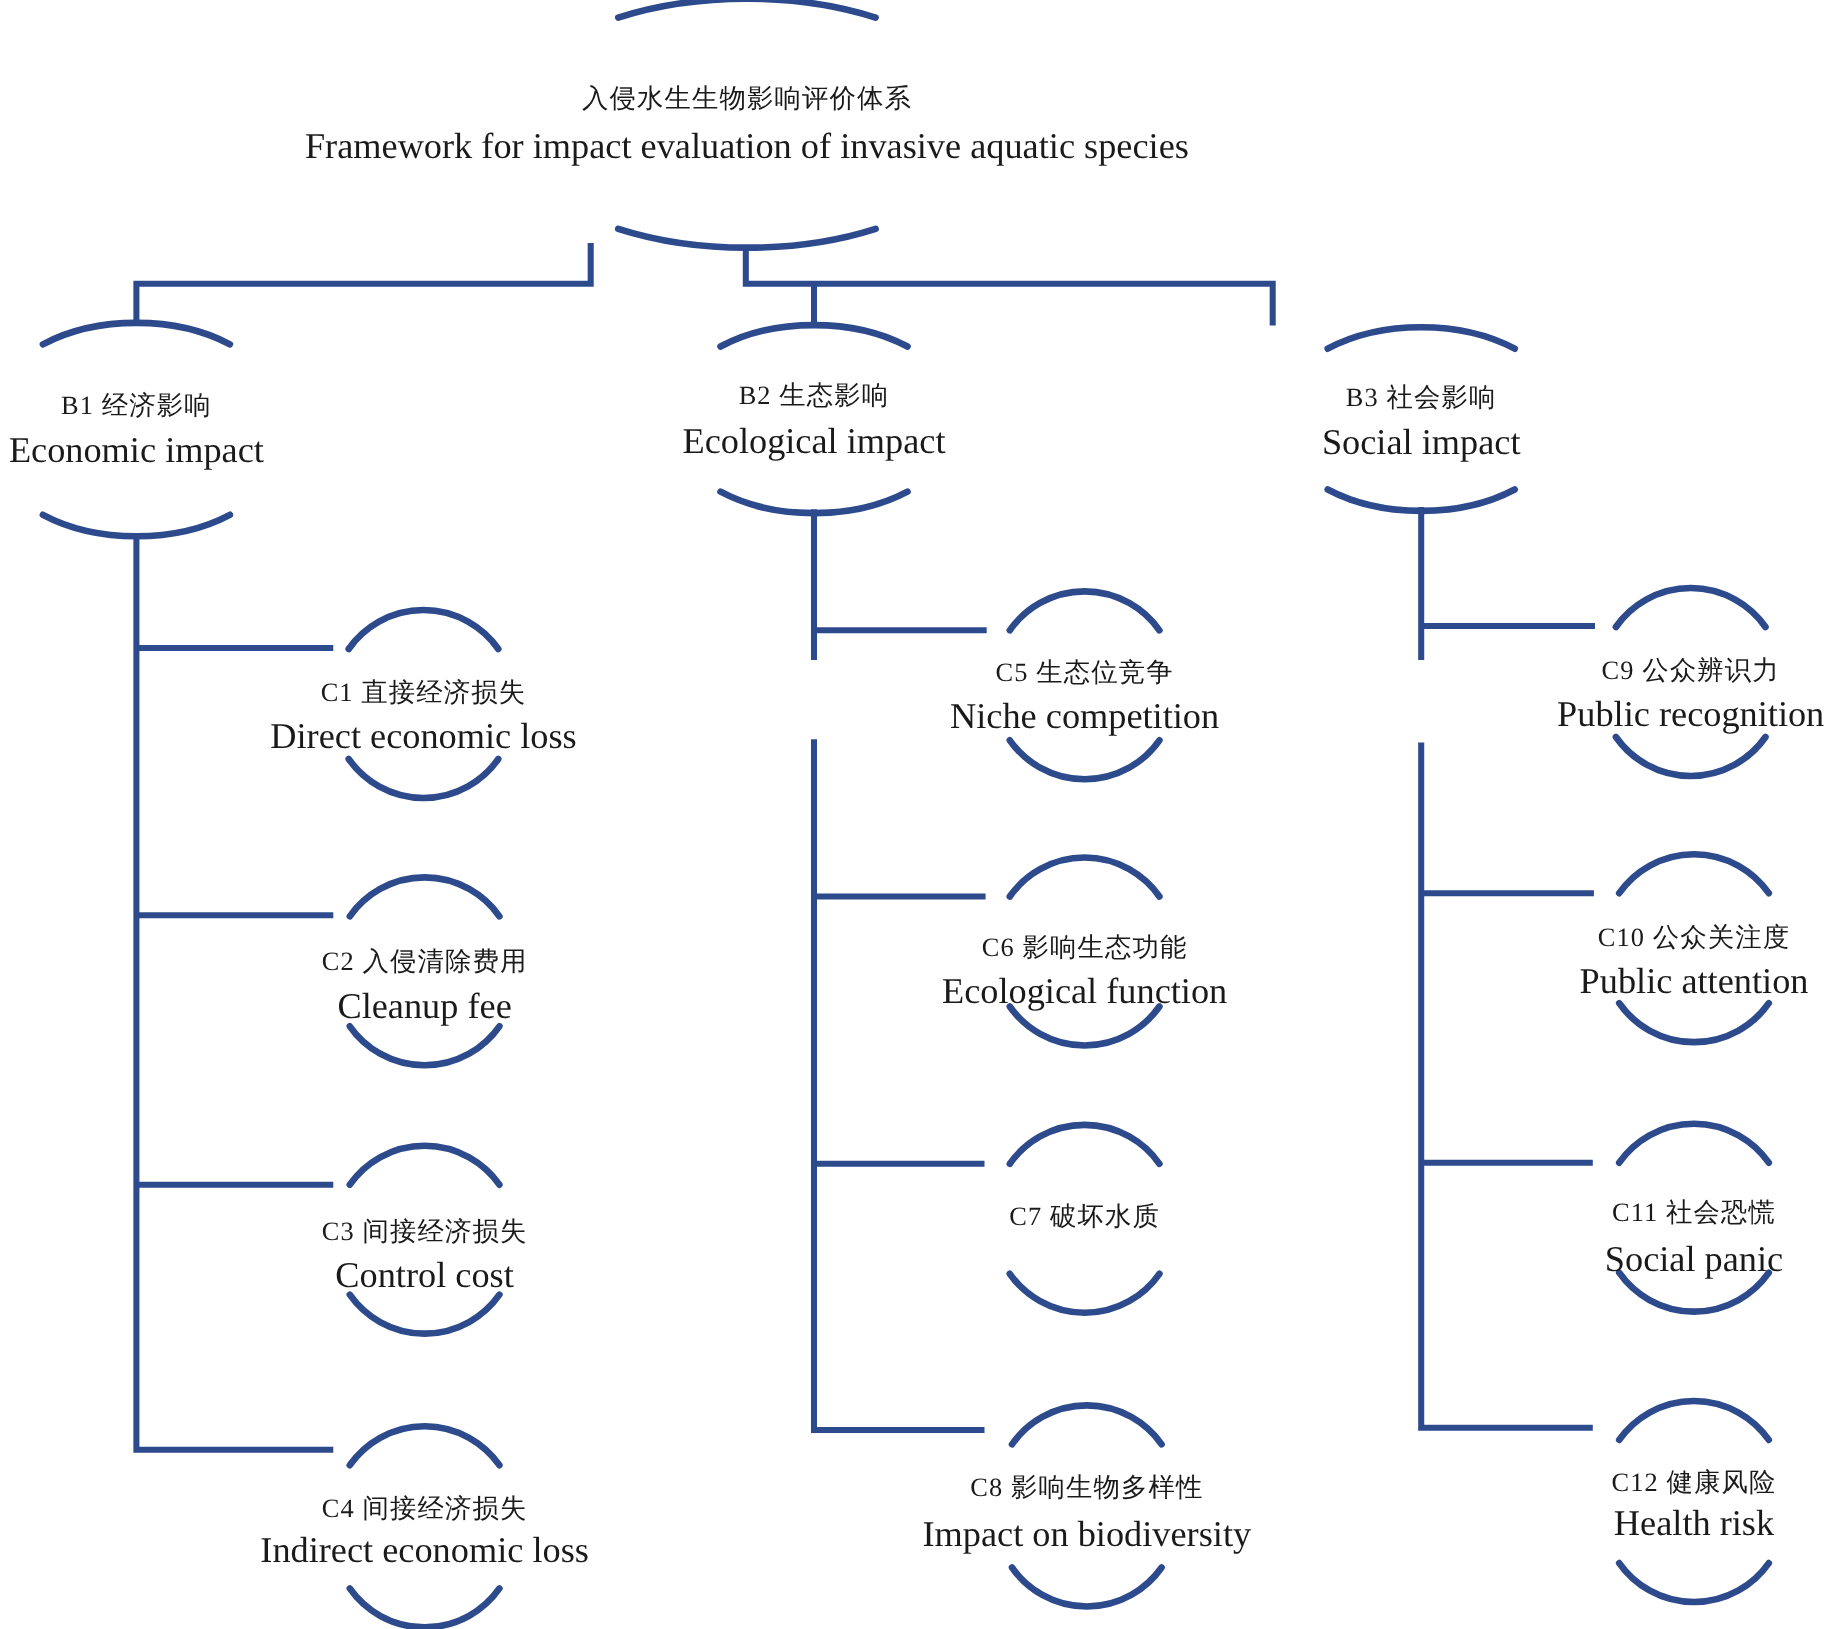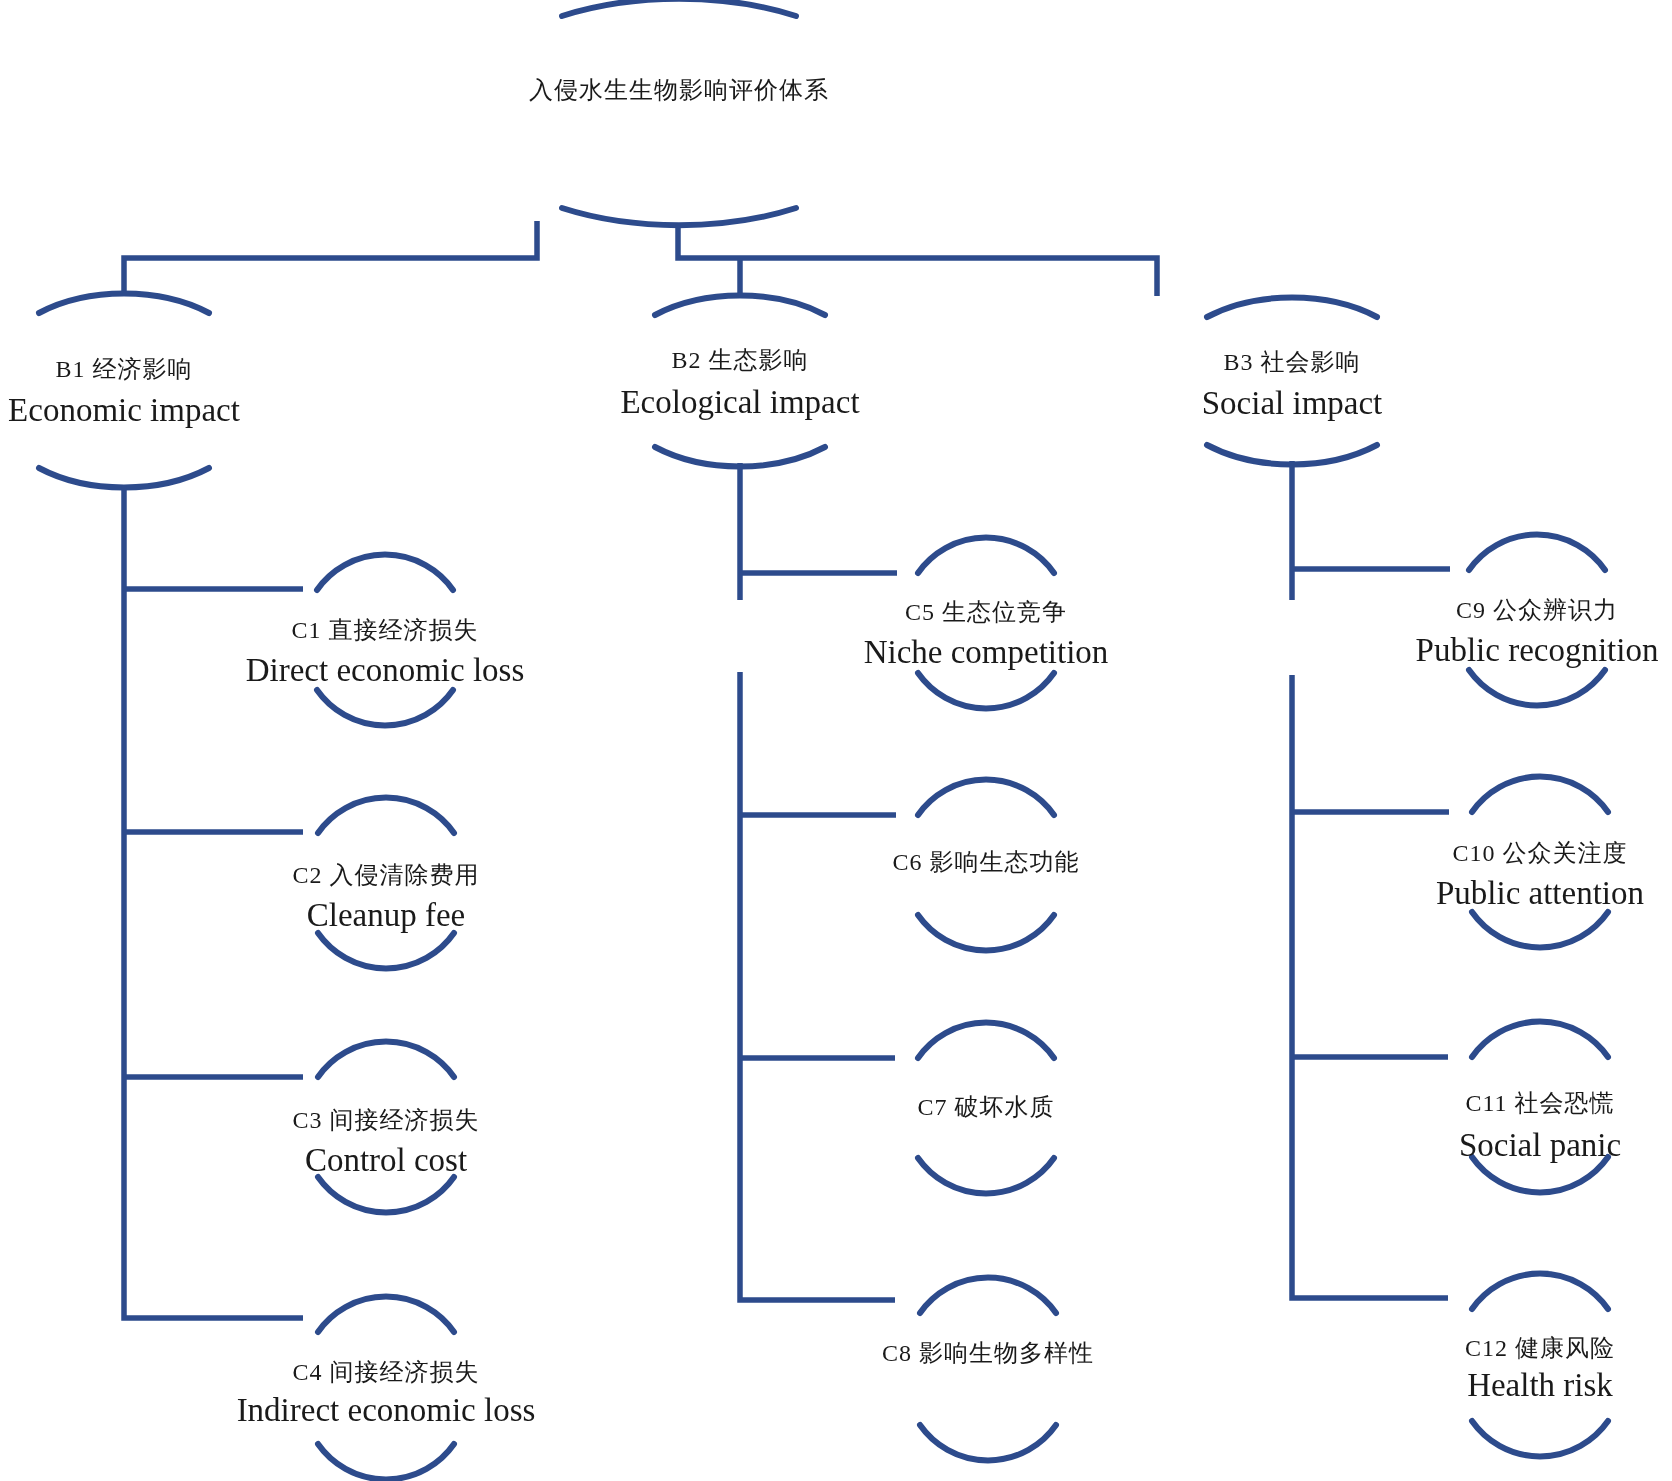--- a/index.html
+++ b/index.html
@@ -91,42 +91,45 @@
     <path class="arc" d="M1469 670 A83 83 0 0 0 1605 670"></path>
     <path class="arc" d="M1472 812 A83 83 0 0 1 1608 812"></path>
     <path class="arc" d="M1472 912 A83 83 0 0 0 1608 912"></path>
     <path class="arc" d="M1472 1057 A83 83 0 0 1 1608 1057"></path>
     <path class="arc" d="M1472 1157 A83 83 0 0 0 1608 1157"></path>
     <path class="arc" d="M1472 1309 A83 83 0 0 1 1608 1309"></path>
     <path class="arc" d="M1472 1421 A83 83 0 0 0 1608 1421"></path>
   </svg>
 
   <div class="lbl zh" style="left:679px; top:70px;">入侵水生生物影响评价体系</div>
+  <div class="lbl en" style="left:679px; top:114px;">Framework for impact evaluation of invasive aquatic species</div>
 
   <div class="lbl zh" style="left:124px; top:349px;">B1 经济影响</div>
   <div class="lbl en" style="left:124px; top:390px;">Economic impact</div>
   <div class="lbl zh" style="left:740px; top:340px;">B2 生态影响</div>
   <div class="lbl en" style="left:740px; top:382px;">Ecological impact</div>
   <div class="lbl zh" style="left:1292px; top:342px;">B3 社会影响</div>
   <div class="lbl en" style="left:1292px; top:383px;">Social impact</div>
 
   <div class="lbl zh" style="left:385px; top:610px;">C1 直接经济损失</div>
   <div class="lbl en" style="left:385px; top:650px;">Direct economic loss</div>
   <div class="lbl zh" style="left:386px; top:855px;text-align:right;">C2 入侵清除费用</div>
   <div class="lbl en" style="left:386px; top:895px;">Cleanup fee</div>
   <div class="lbl zh" style="left:386px; top:1100px;">C3 间接经济损失</div>
   <div class="lbl en" style="left:386px; top:1140px;">Control cost</div>
   <div class="lbl zh" style="left:386px; top:1352px;">C4 间接经济损失</div>
   <div class="lbl en" style="left:386px; top:1390px;">Indirect economic loss</div>
 
   <div class="lbl zh" style="left:986px; top:592px;">C5 生态位竞争</div>
   <div class="lbl en" style="left:986px; top:632px;">Niche competition</div>
   <div class="lbl zh" style="left:986px; top:842px;">C6 影响生态功能</div>
+  <div class="lbl en" style="left:986px; top:882px;">Ecological function</div>
   <div class="lbl zh" style="left:986px; top:1087px;">C7 破坏水质</div>
   <div class="lbl zh" style="left:988px; top:1333px;">C8 影响生物多样性</div>
+  <div class="lbl en" style="left:988px; top:1375px;">Impact on biodiversity</div>
 
   <div class="lbl zh" style="left:1537px; top:590px;">C9 公众辨识力</div>
   <div class="lbl en" style="left:1537px; top:630px;">Public recognition</div>
   <div class="lbl zh" style="left:1540px; top:833px;">C10 公众关注度</div>
   <div class="lbl en" style="left:1540px; top:873px;">Public attention</div>
   <div class="lbl zh" style="left:1540px; top:1083px;">C11 社会恐慌</div>
   <div class="lbl en" style="left:1540px; top:1125px;">Social panic</div>
   <div class="lbl zh" style="left:1540px; top:1328px;">C12 健康风险</div>
   <div class="lbl en" style="left:1540px; top:1365px;">Health risk</div>
 

